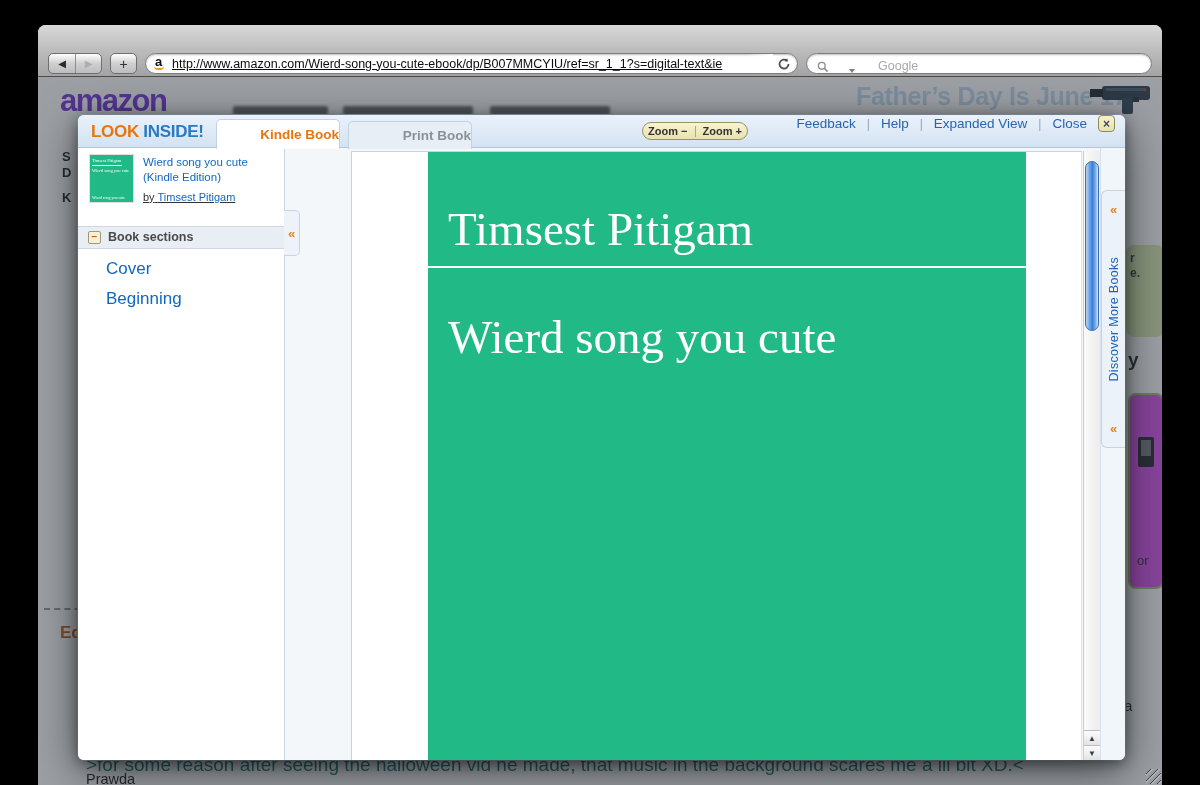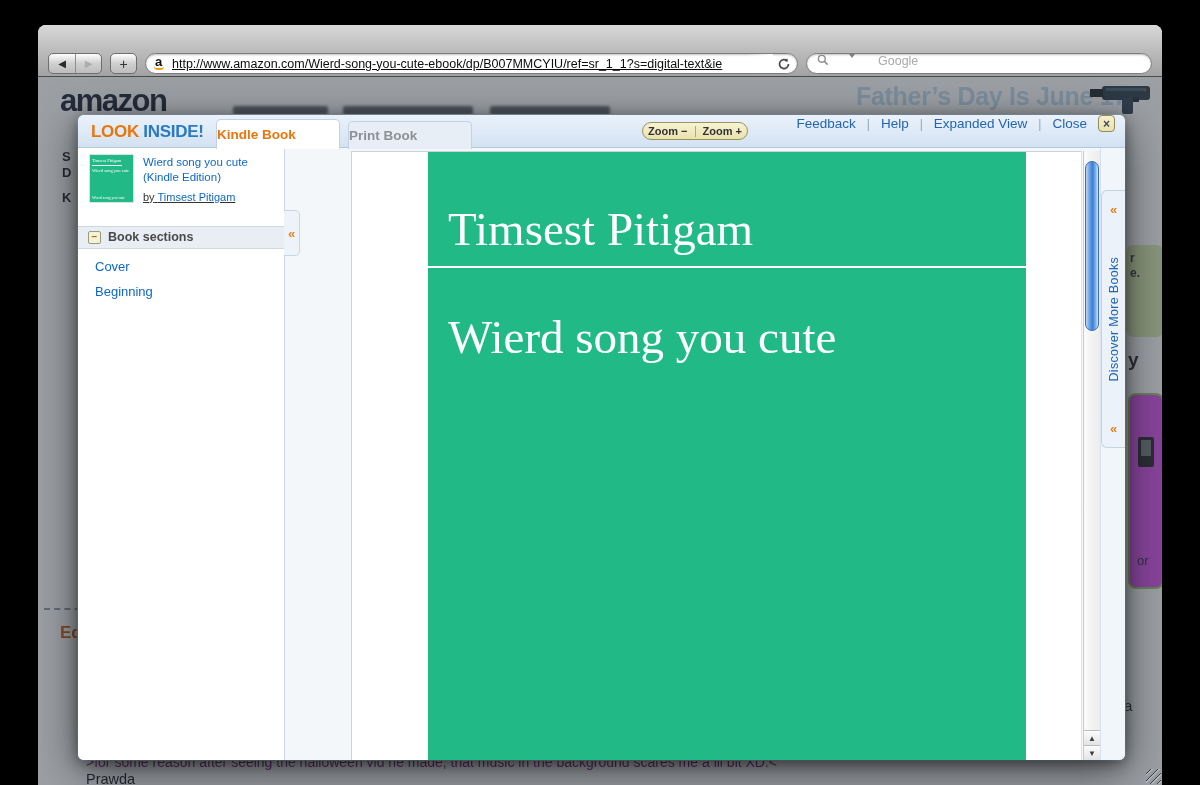--- a/index.html
+++ b/index.html
@@ -34,62 +34,62 @@
     box-shadow:inset 0 1px 2px rgba(0,0,0,.25);}
   .favicon{position:relative;width:14px;height:15px;flex:0 0 auto;}
   .favicon .fa{position:absolute;left:2px;top:-2px;font-size:13px;font-weight:bold;color:#111;}
   .favicon .swoosh{position:absolute;left:1px;bottom:1px;width:10px;height:4px;
     border-bottom:2px solid #f7980f;border-radius:0 0 6px 6px;}
   .url-text{flex:1;font-size:12.5px;color:#0c0c0c;white-space:nowrap;overflow:hidden;position:relative;text-decoration:underline;}
   .url-fade{position:absolute;right:24px;top:0;bottom:0;width:26px;
     background:linear-gradient(90deg,rgba(255,255,255,0),#fff);}
   .reload{flex:0 0 auto;width:14px;height:14px;}
   .searchbar{width:346px;height:21px;border:1px solid #7d7d7d;border-radius:11px;background:#fff;
-    display:flex;align-items:flex-start;padding:0 10px;gap:20px;box-shadow:inset 0 1px 2px rgba(0,0,0,.25);}
+    display:flex;align-items:flex-end;padding:0 10px;gap:20px;box-shadow:inset 0 1px 2px rgba(0,0,0,.25);}
   .mag{width:12px;height:12px;flex:0 0 auto;}
   .dd-arrow{width:0;height:0;border-left:3.5px solid transparent;border-right:3.5px solid transparent;
     border-top:4px solid #7f7f7f;margin-right:3px;}
   .search-ph{font-size:12.5px;color:#a9a9a9;}
 
   
   .page{position:absolute;left:0;top:52px;right:0;bottom:0;background:#fff;overflow:hidden;}
   .pg{position:absolute;}
-  .pg-logo{left:22px;top:6px;font-size:31px;font-weight:bold;letter-spacing:-1.5px;color:#0f172a;}
+  .pg-logo{left:22px;top:6px;font-size:31px;font-weight:bold;letter-spacing:-1.5px;color:#6d28d9;}
   .smudge{position:absolute;height:9px;border-radius:2px;background:#2e3338;opacity:.75;filter:blur(1.5px);}
   .pg-promo{left:818px;top:5px;font-size:25px;font-weight:bold;color:#bcd9ee;letter-spacing:-.3px;}
   .pg-drill{left:1050px;top:3px;}
   .pg-f1{left:24px;top:72px;font-size:13px;font-weight:bold;color:#16181b;}
   .pg-f2{left:24px;top:88px;font-size:13px;font-weight:bold;color:#16181b;}
   .pg-f3{left:24px;top:113px;font-size:13px;font-weight:bold;color:#16181b;}
   .pg-dash{left:6px;top:531px;width:98px;border-top:2px dashed #8d9299;}
   .pg-edi{left:22px;top:546px;font-size:17px;font-weight:bold;color:#c45500;}
   .pg-pr{left:48px;top:583px;font-size:15px;color:#2e3338;}
   .pg-greenbox{left:1088px;top:168px;width:38px;height:92px;background:#d7e8ab;border-radius:8px;
     padding:6px 0 0 4px;font-size:12px;font-weight:bold;color:#2f3338;line-height:15px;}
   .pg-y{left:1090px;top:272px;font-size:19px;font-weight:bold;color:#1f2327;}
   .pg-whitebox{left:1090px;top:316px;width:36px;height:196px;background:#d946ef;
     border:2px solid #9bc45f;border-radius:8px;}
   .pg-kindle{position:absolute;left:8px;top:42px;width:16px;height:30px;background:#1a1d21;border-radius:2px;}
   .pg-kindle i{position:absolute;left:3px;top:3px;width:10px;height:16px;background:#70757a;display:block;}
   .pg-or{position:absolute;left:7px;top:158px;font-size:13px;color:#1f2327;}
   .pg-a{left:1086px;top:620px;font-size:15px;color:#1f2327;}
-  .pg-review{left:48px;top:677px;font-size:14px;color:#701a75;white-space:nowrap;}
+  .pg-review{left:48px;top:677px;font-size:19px;color:#0f766e;white-space:nowrap;}
   .pg-author{left:48px;top:694px;font-size:14.5px;color:#0d0f12;}
   .page-dim{position:absolute;left:0;top:0;right:0;bottom:0;background:rgba(58,66,76,.5);}
   .grip{position:absolute;right:1px;bottom:1px;width:15px;height:15px;
     background:repeating-linear-gradient(135deg,transparent 0 3px,rgba(30,34,40,.75) 3px 4px,rgba(200,205,210,.55) 4px 5px);}
 
   
   .modal{position:absolute;left:78px;top:115px;width:1047px;height:645px;background:#fff;
     border-radius:6px;overflow:hidden;box-shadow:0 12px 45px rgba(0,0,0,.55),0 3px 14px rgba(0,0,0,.45),0 0 0 1px #9fb2c4;}
   .m-header{position:absolute;left:0;top:0;right:0;height:33px;
     background:linear-gradient(#eaf2fb,#d3e2f2);border-bottom:1px solid #b5c8da;border-radius:6px 6px 0 0;}
   .brand{position:absolute;left:13px;top:7px;font-size:17px;font-weight:bold;letter-spacing:-.3px;}
   .brand .look{color:#e8760e;} .brand .inside{color:#2a7ac2;}
-  .tab{position:absolute;text-align:left;font-weight:bold;font-size:13.5px;
+  .tab{position:absolute;text-align:right;font-weight:bold;font-size:13.5px;
     border:1px solid #c2d2e2;border-bottom:none;border-radius:5px 5px 0 0;}
   .tab-kindle{left:138px;top:4px;width:124px;height:30px;background:#fff;color:#e8760e;line-height:29px;z-index:2;}
   .tab-print{left:270px;top:6px;width:124px;height:28px;background:#e7eef6;color:#8b9196;line-height:27px;z-index:1;}
   .zoomctl{position:absolute;left:564px;top:7px;height:18px;width:106px;border:1px solid #99935f;
     border-radius:9px;background:linear-gradient(#f8f3d2,#e9e2ae);display:flex;align-items:center;
     justify-content:center;gap:7px;font-size:11px;font-weight:bold;color:#333;}
   .zoomdiv{width:1px;height:11px;background:#b0a972;}
   .m-menu{position:absolute;right:10px;top:0;display:flex;align-items:center;gap:11px;
     font-size:13.5px;color:#2464b4;}
   .m-sep{color:#8fa5bd;font-size:12px;}
@@ -106,21 +106,21 @@
   .thumb .tline{display:block;width:30px;border-top:1px solid rgba(255,255,255,.9);margin:2px 0 2px;}
   .thumb .t2{font-family:"Liberation Serif",serif;font-size:4px;color:#fff;line-height:5px;display:block;margin-top:22px;}
   .bktitle{font-size:11.5px;line-height:1.3;color:#0f68c4;width:130px;}
   .byline{margin-top:6px;font-size:11px;color:#333;text-decoration:underline;}
   .byline a{color:#0f68c4;}
   .sections-hd{margin-top:23px;height:23px;background:#e9eef5;border-top:1px solid #cfd8e2;
     border-bottom:1px solid #cfd8e2;display:flex;align-items:center;gap:7px;padding-left:10px;}
   .minusbox{width:13px;height:13px;background:#f4f1d9;border:1px solid #9b9b7a;border-radius:2px;
     display:flex;align-items:center;justify-content:center;font-size:10px;font-weight:bold;color:#c55e12;line-height:1;}
   .sections-lbl{font-size:12.5px;font-weight:bold;color:#4a4a4a;}
-  .sec-link{display:block;margin:10px 0 0 17px;font-size:13px;color:#0f68c4;}
+  .sec-link{display:block;margin:10px 0 0 28px;font-size:17px;color:#0f68c4;}
   .collapse-tab{position:absolute;left:206px;top:95px;width:16px;height:46px;background:#eef3f9;
     border:1px solid #c8d5e2;border-left:none;border-radius:0 5px 5px 0;display:flex;align-items:center;
     justify-content:center;z-index:3;}
   .chev{color:#e8821e;font-size:13px;font-weight:bold;line-height:1;}
 
   .viewport{flex:1;background:#f3f7fa;position:relative;}
   .page-white{position:absolute;left:66px;top:3px;right:18px;bottom:0;background:#fff;
     border-left:1px solid #c9d3db;border-top:1px solid #c9d3db;border-right:1px solid #dde4ea;}
   .cover{position:absolute;left:76px;width:598px;top:0;bottom:0;background:#21ba86;overflow:hidden;}
   .cover .c-author{position:absolute;left:20px;top:50px;font-family:"Liberation Serif",serif;

